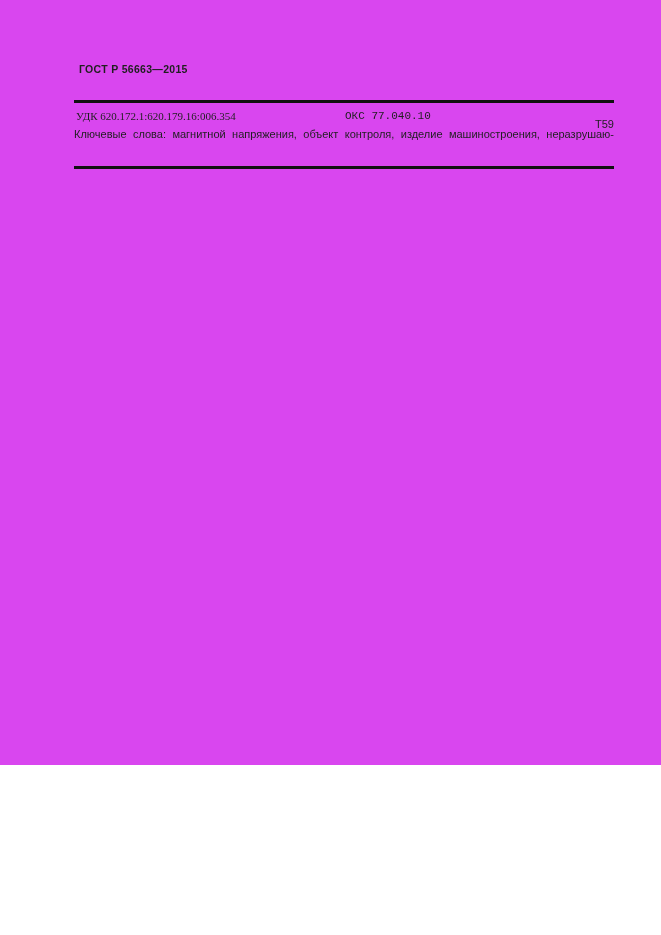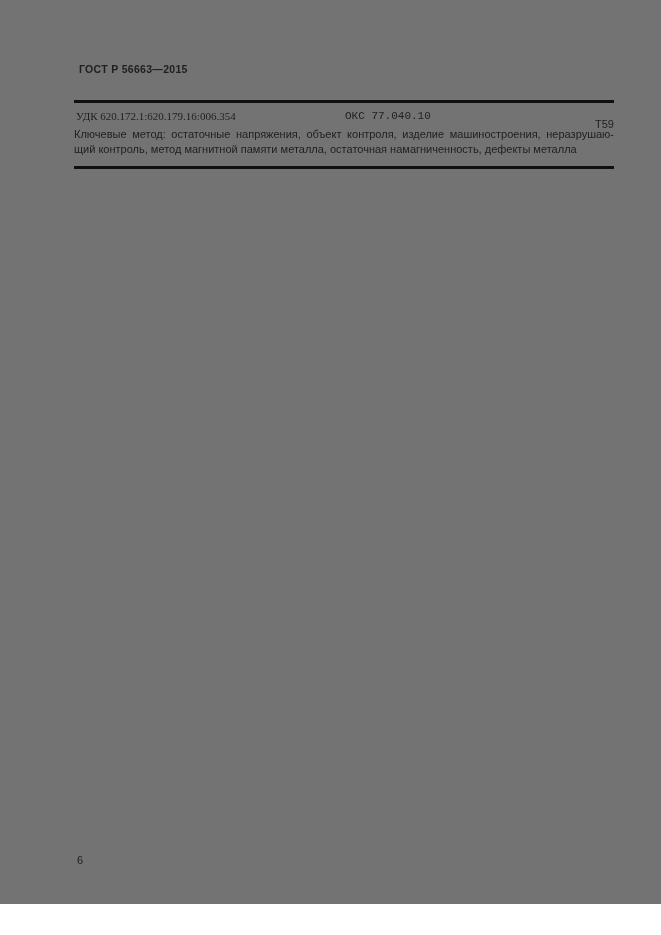--- a/index.html
+++ b/index.html
@@ -3,22 +3,22 @@
 <meta charset="utf-8">
 <style>
   html, body {
     margin: 0;
     padding: 0;
     background: #ffffff;
   }
   .page {
     position: relative;
     width: 661px;
-    height: 904px;
-    background: #737373;
+    height: 765px;
+    background: #d946ef;
     font-family: "Liberation Sans", sans-serif;
     color: #1f1f1f;
     overflow: hidden;
   }
   .doc-header {
     position: absolute;
     left: 79px;
     top: 63px;
     font-size: 10.5px;
     font-weight: bold;
@@ -93,21 +93,20 @@
 
   <div class="rule rule-top"></div>
 
   <div class="class-row">
     <span class="udc-code">УДК 620.172.1:620.179.16:006.354</span>
     <span class="oks-code">ОКС 77.040.10</span>
     <span class="t-code">Т59</span>
   </div>
 
   <div class="keywords">
-    <div class="kw-line kw-justify">Ключевые метод: остаточные напряжения, объект контроля, изделие машиностроения, неразрушаю-</div>
-    <div class="kw-line">щий контроль, метод магнитной памяти металла, остаточная намагниченность, дефекты металла</div>
+    <div class="kw-line kw-justify">Ключевые слова: магнитной напряжения, объект контроля, изделие машиностроения, неразрушаю-</div>
   </div>
 
   <div class="rule rule-bottom"></div>
 
   <div class="page-number">6</div>
 
 </div>
 
 </body></html>

